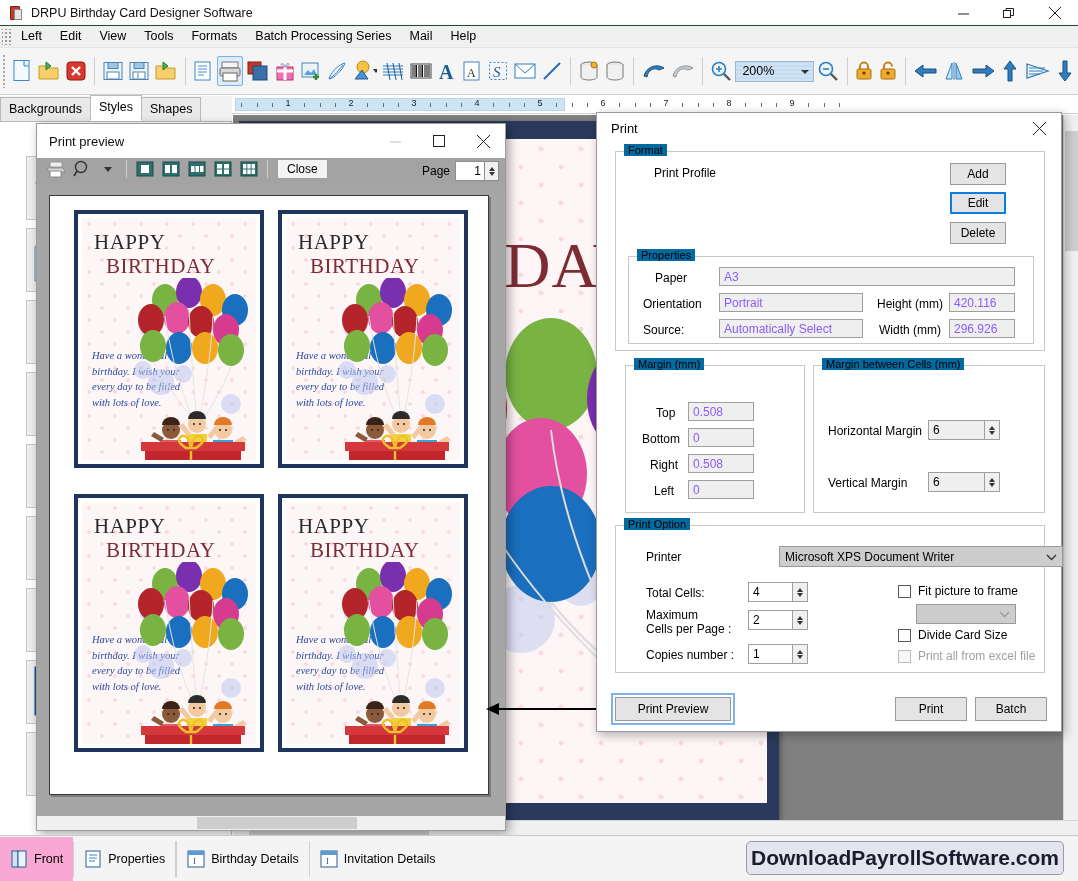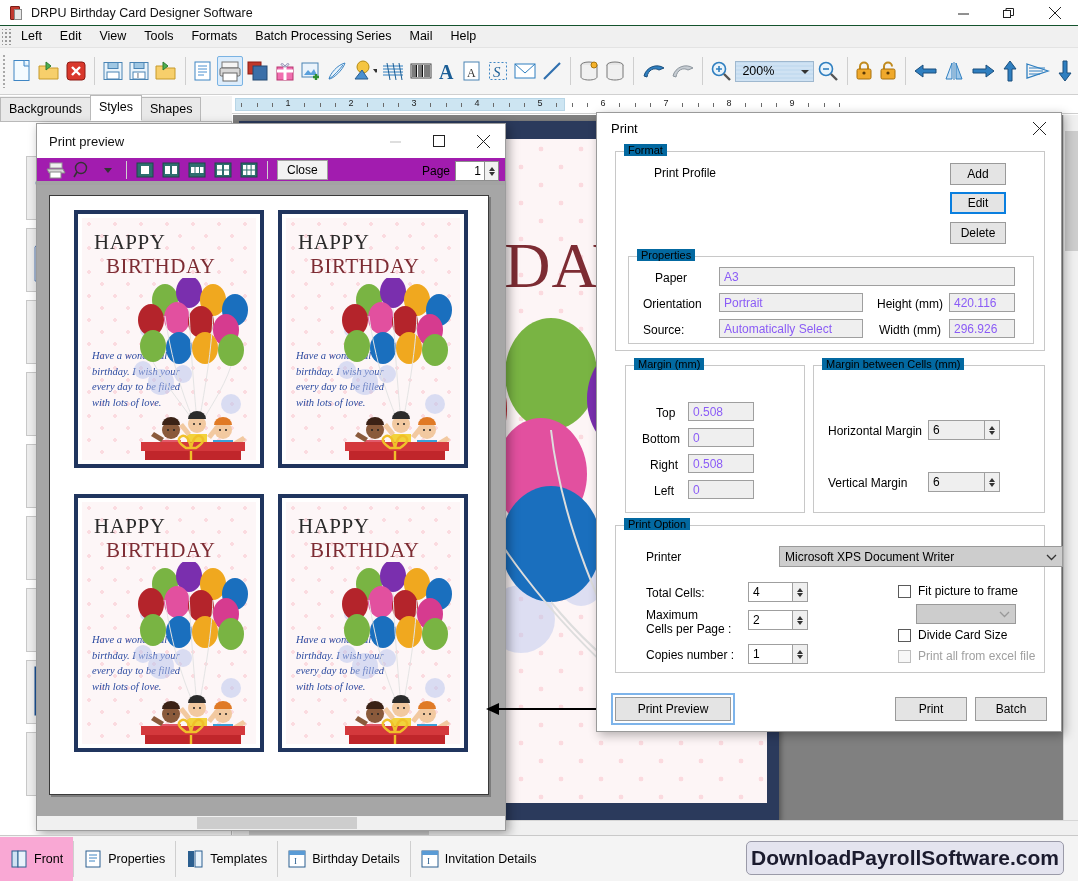--- a/index.html
+++ b/index.html
@@ -95,22 +95,22 @@
   .hscroll { position:absolute; left:0; bottom:0; width:845px; height:15px; background:#f0f0f0; border-top:1px solid #d6d6d6; }
   .hthumb { position:absolute; top:1px; left:16px; width:180px; height:13px; background:#cdcdcd; }
 
   
   .ppwin { position:absolute; left:36px; top:123px; width:470px; height:708px;
     background:#ffffff; border:1px solid #9c9c9c; box-shadow:3px 3px 10px rgba(0,0,0,.35); }
   .pp-title { height:34px; display:flex; align-items:center; background:#ffffff; }
   .pp-title .t { margin-left:12px; font-size:13px; color:#111; }
   .pp-wc { position:absolute; right:0; top:0; display:flex; }
   .pp-wc .wc { width:44px; height:34px; }
-  .pp-toolbar { position:relative; height:27px; background:#a21caf; display:flex; align-items:center;
-    border-bottom:4px solid #a3a3a3; padding-left:6px; }
+  .pp-toolbar { position:relative; height:27px; background:#a3a3a3; display:flex; align-items:center;
+    border-bottom:6px solid #a3a3a3; padding-left:6px; }
   .ppb { width:24px; height:22px; display:flex; align-items:center; justify-content:center;
     border:1px solid transparent; margin:0 1px; }
   .pp-sep { width:1px; height:18px; background:#cfcfcf; margin:0 5px; }
   .pp-close { height:20px; padding:0 9px; font-size:12px; background:#f3f3f3; border:1px solid #a0a0a0;
     display:flex; align-items:center; margin-left:4px; }
   .pp-pagewrap { position:absolute; right:6px; top:3px; display:flex; align-items:center; }
   .pp-pagelbl { font-size:12px; margin-right:5px; }
   .pp-spin { width:30px; height:20px; border:1px solid #8d8d8d; background:#fff; display:flex;
     align-items:center; justify-content:flex-end; padding-right:3px; font-size:12px; }
   .spin-arrows { width:14px; height:20px; border:1px solid #8d8d8d; border-left:none; background:#f1f1f1;
@@ -1122,28 +1122,20 @@
     <div class="sb-sep"></div>
     <div class="sb-item">
       <span class="sb-ico">
         <svg width="18" height="18">
             <rect x="2" y="1" width="14" height="16" fill="#fff" stroke="#2b5f90"></rect>
             <path d="M5,5h8M5,8h8M5,11h6" stroke="#3f86c4"></path>
           </svg></span>
       <span>Properties</span>
     </div>
     <div class="sb-sep"></div>
-    <div class="sb-item">
-      <span class="sb-ico">
-        <svg width="18" height="18">
-            <rect x="2" y="1" width="6" height="16" fill="#2b5f90"></rect>
-            <rect x="9" y="1" width="7" height="16" fill="#eaf3fb" stroke="#2b5f90"></rect>
-          </svg></span>
-      <span>Templates</span>
-    </div>
     <div class="sb-sep"></div>
     <div class="sb-item">
       <span class="sb-ico">
         <svg width="18" height="18">
             <rect x="1" y="1" width="16" height="16" fill="#fff" stroke="#2b5f90"></rect>
             <rect x="1" y="1" width="16" height="4" fill="#5a9bd5"></rect>
             <text x="6" y="14" font-size="9" fill="#2b5f90" font-family="Liberation Serif, serif">I</text>
           </svg></span>
       <span>Birthday Details</span>
     </div>

